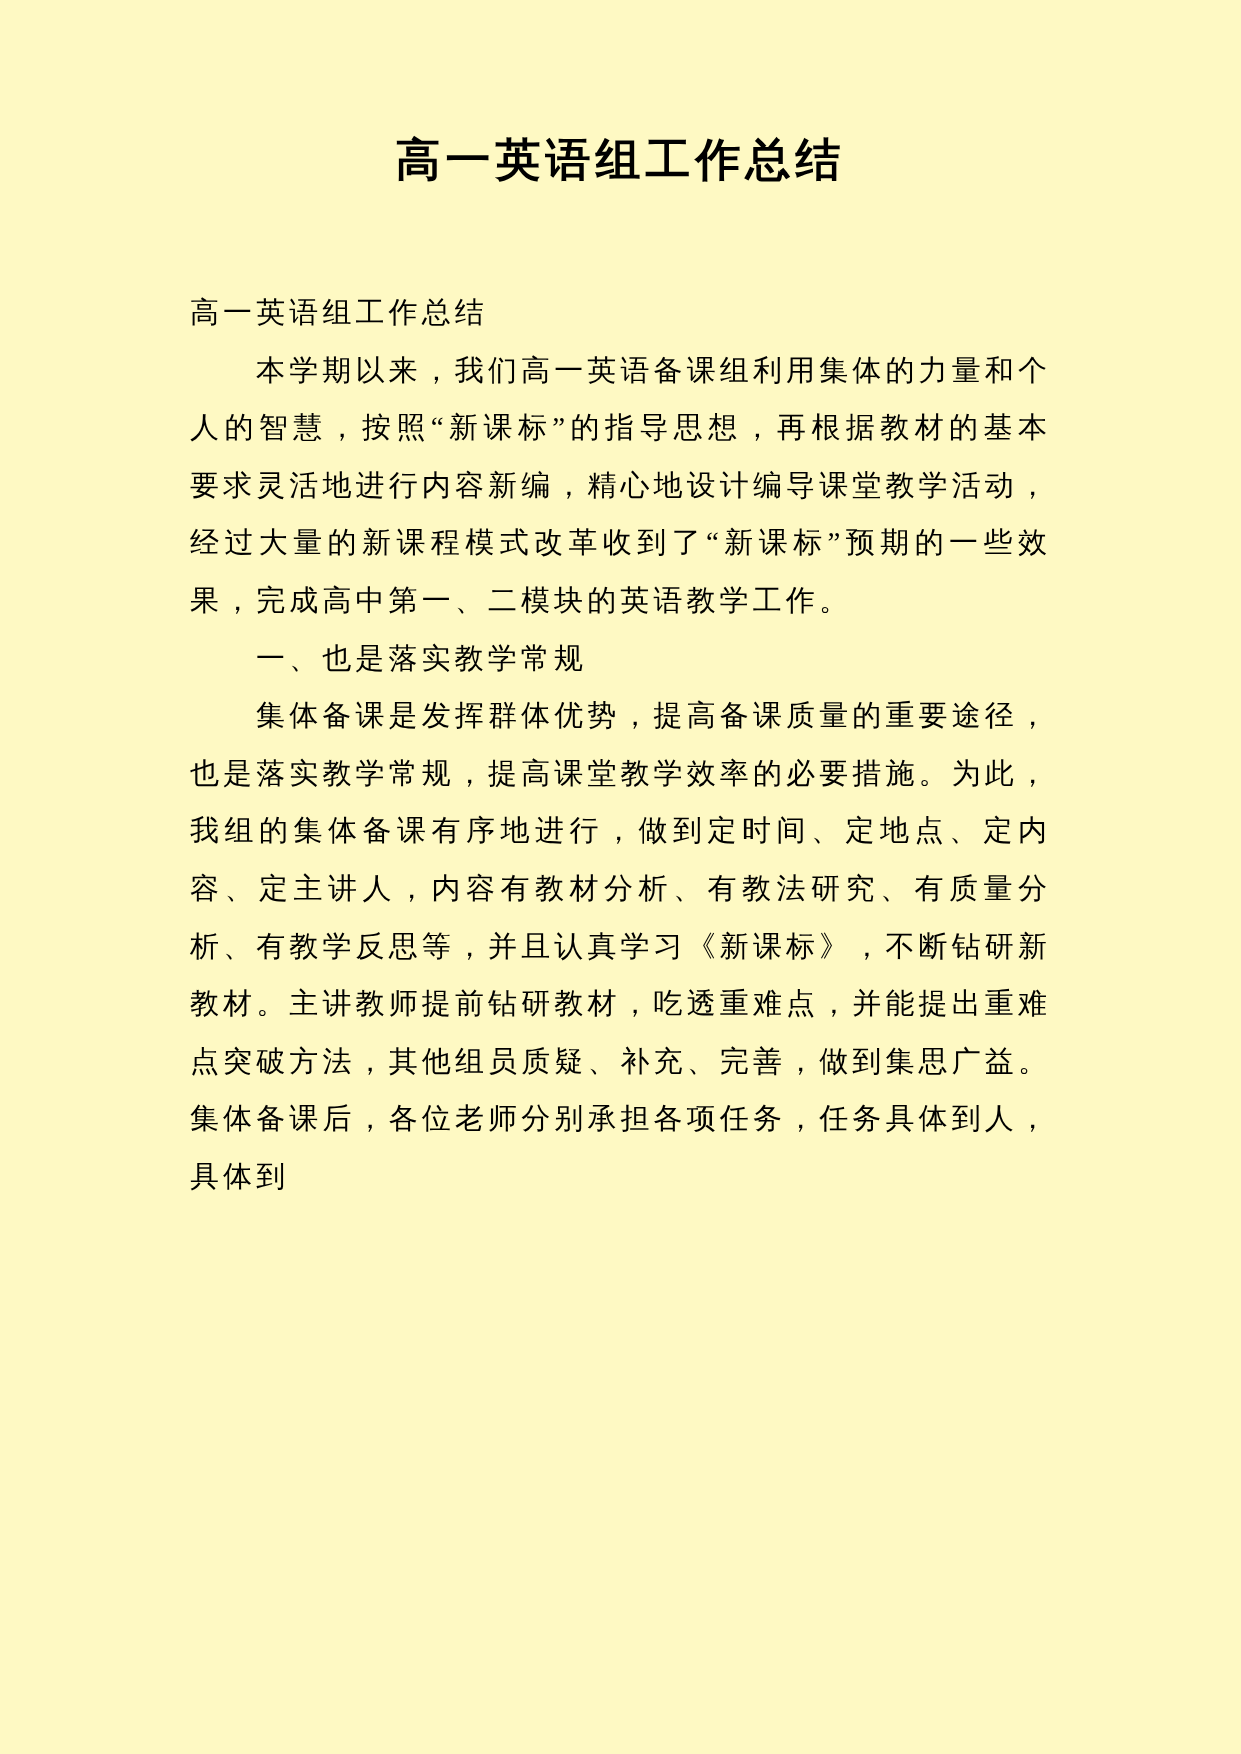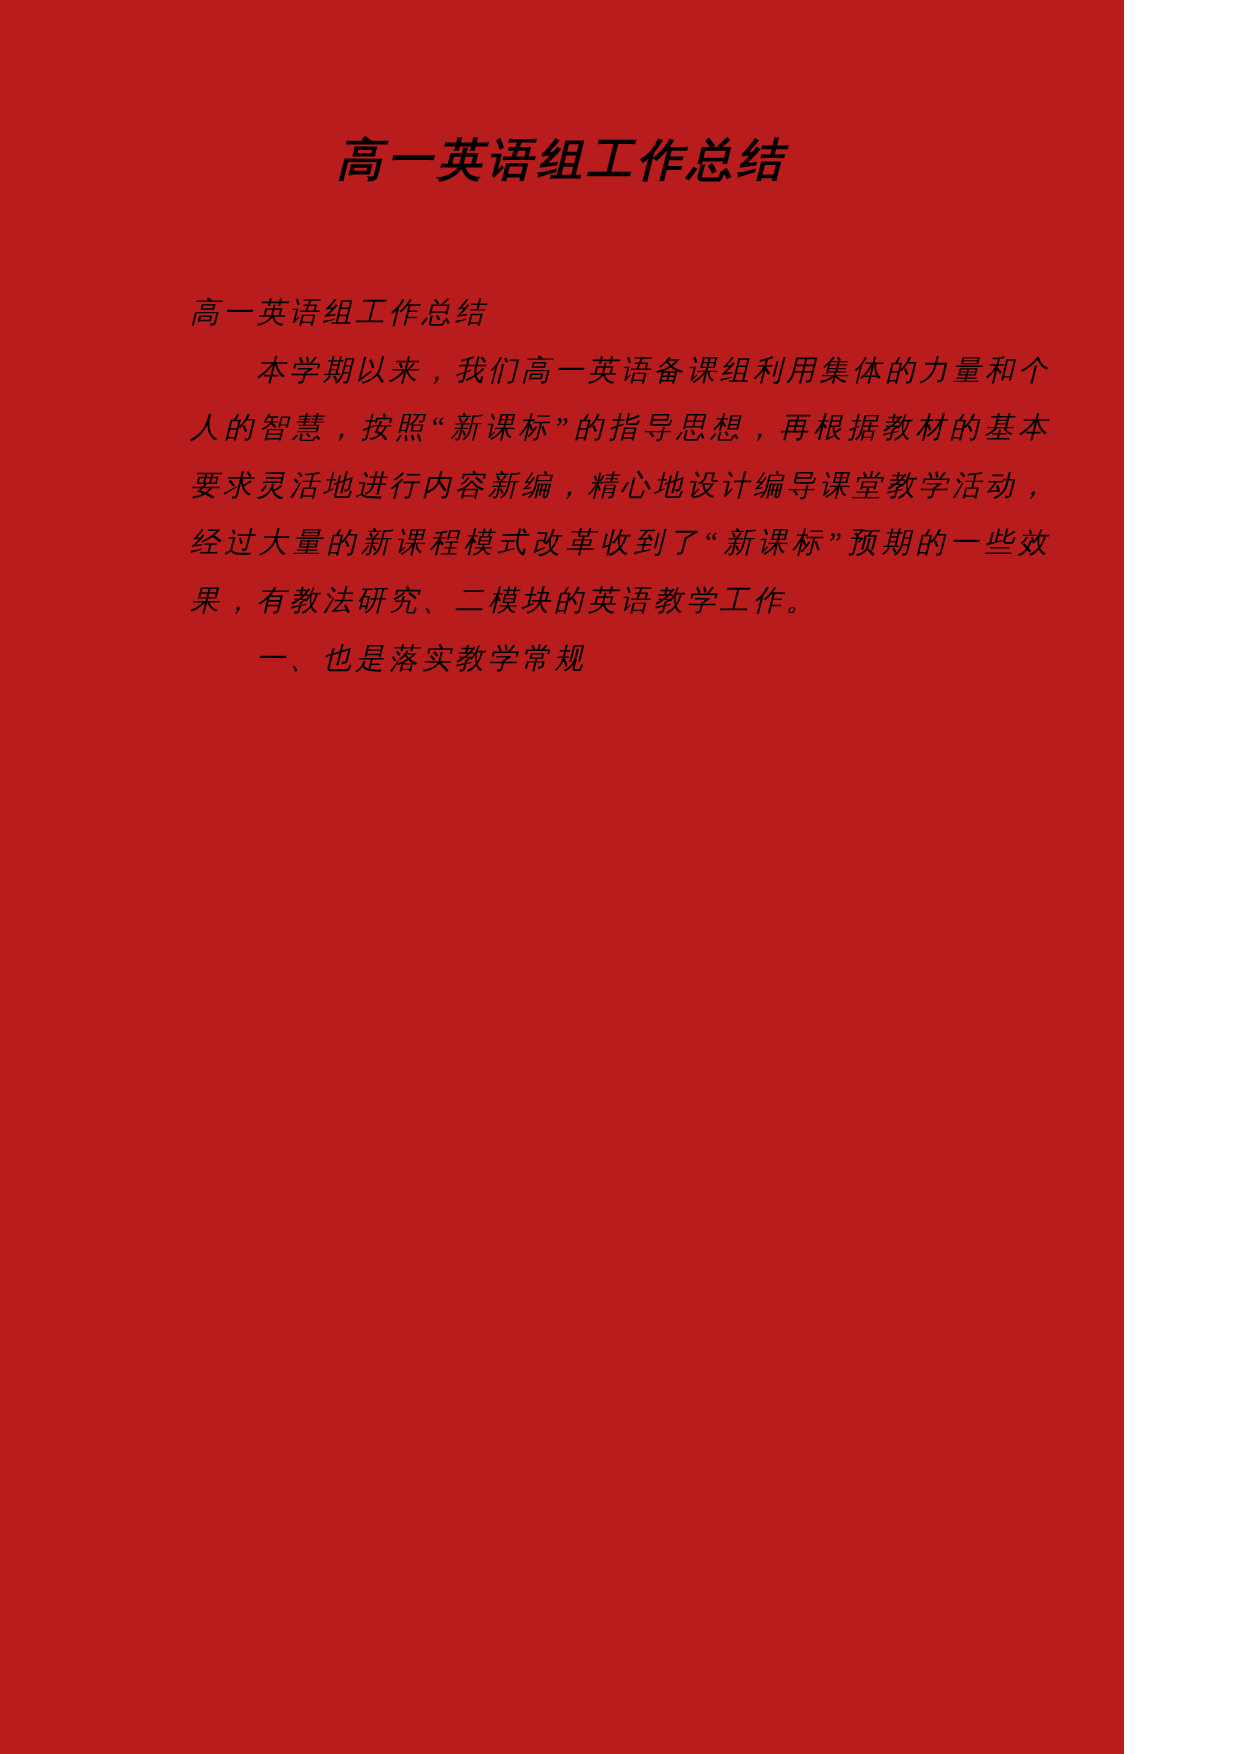--- a/index.html
+++ b/index.html
@@ -2,29 +2,28 @@
 <html><head>
 <meta charset="utf-8">
 <style>
   html, body {
     margin: 0;
     padding: 0;
     background: #ffffff;
   }
   .page {
     position: relative;
-    width: 1124px;
+    width: 1241px;
     height: 1754px;
-    background: #b91c1c;
+    background: #fef9c3;
     overflow: hidden;
     box-sizing: border-box;
     padding: 128px 190px 0 190px;
     color: #000000;
     font-family: "Liberation Serif", "DejaVu Serif", serif;
-    font-style: italic;
   }
   .doc-title {
     margin: 0;
     font-size: 45px;
     line-height: 64px;
     font-weight: 700;
     text-align: center;
     letter-spacing: 5px;
     white-space: nowrap;
     color: #000000;
@@ -58,19 +57,20 @@
 <div class="page">
 
   <h1 class="doc-title">高一英语组工作总结</h1>
 
   <div class="doc-body">
 
     <p class="para">高一英语组工作总结</p>
 
 
 
-    <p class="para indent">本学期以来，我们高一英语备课组利用集体的力量和个人的智慧，按照“新课标”的指导思想，再根据教材的基本要求灵活地进行内容新编，精心地设计编导课堂教学活动，经过大量的新课程模式改革收到了“新课标”预期的一些效果，有教法研究、二模块的英语教学工作。</p>
+    <p class="para indent">本学期以来，我们高一英语备课组利用集体的力量和个人的智慧，按照“新课标”的指导思想，再根据教材的基本要求灵活地进行内容新编，精心地设计编导课堂教学活动，经过大量的新课程模式改革收到了“新课标”预期的一些效果，完成高中第一、二模块的英语教学工作。</p>
 
     <p class="para indent">一、也是落实教学常规</p>
 
+    <p class="para indent">集体备课是发挥群体优势，提高备课质量的重要途径，也是落实教学常规，提高课堂教学效率的必要措施。为此，我组的集体备课有序地进行，做到定时间、定地点、定内容、定主讲人，内容有教材分析、有教法研究、有质量分析、有教学反思等，并且认真学习《新课标》，不断钻研新教材。主讲教师提前钻研教材，吃透重难点，并能提出重难点突破方法，其他组员质疑、补充、完善，做到集思广益。集体备课后，各位老师分别承担各项任务，任务具体到人，具体到</p>
 
   </div>
 </div>
 
 </body></html>

